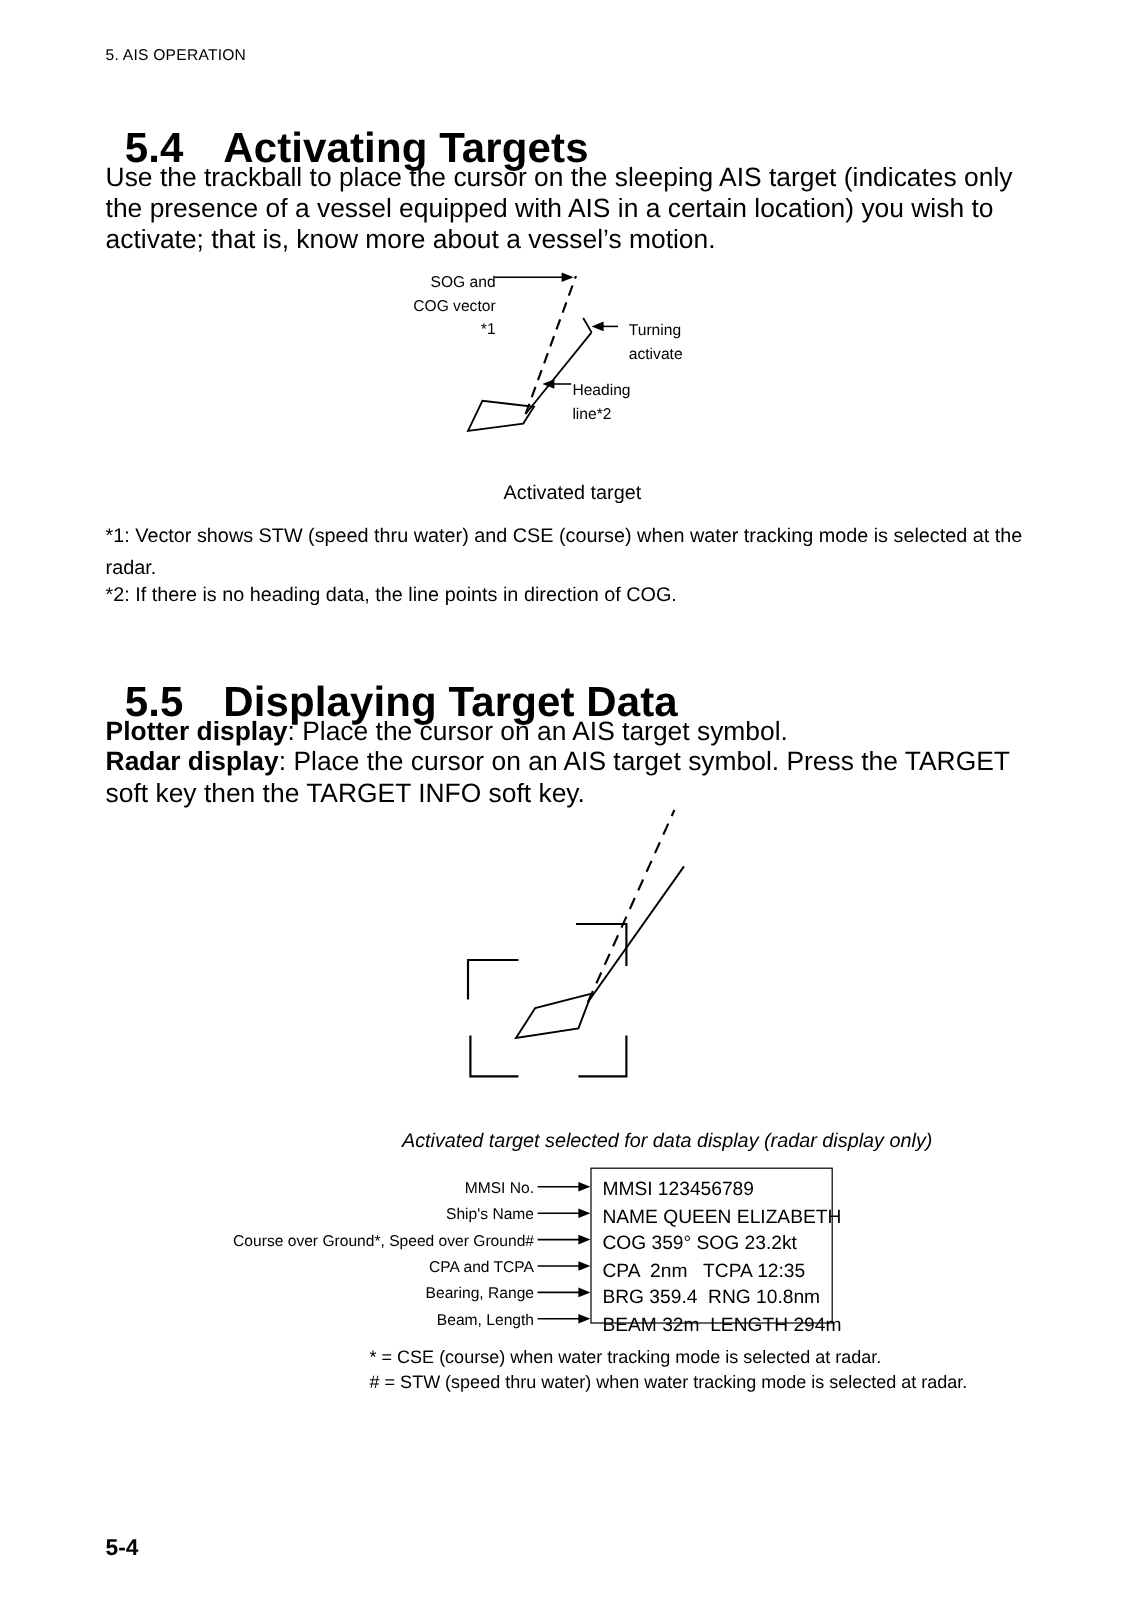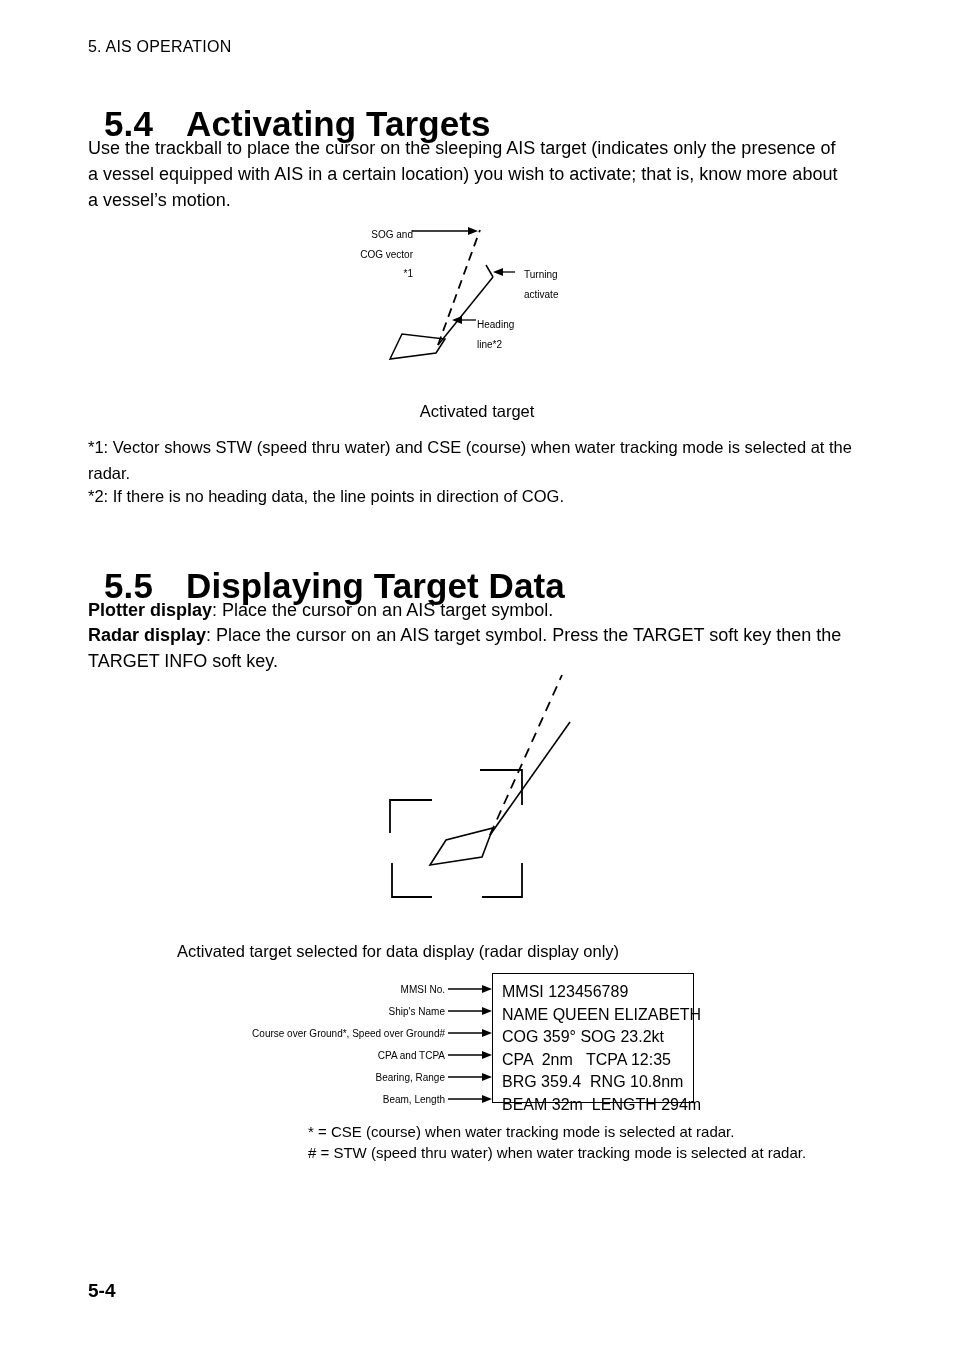--- a/index.html
+++ b/index.html
@@ -18,64 +18,65 @@
   .page {
     position: absolute;
     left: 0; top: 0;
     width: 954px;
     height: 1350px;
   }
   .header {
     position: absolute;
     left: 88px;
     top: 38px;
-    font-size: 16px;
+    font-size: 13px;
     letter-spacing: 0.2px;
   }
   h1.section {
     position: absolute;
     margin: 16px;
     font-size: 35px;
     font-weight: bold;
     letter-spacing: 0.1px;
   }
   .sec-num {
     display: inline-block;
     width: 82px;
   }
   .para {
     position: absolute;
-    font-size: 18px;
+    font-size: 22px;
     line-height: 26px;
     width: 760px;
   }
   .caption {
     position: absolute;
     font-size: 16.5px;
     text-align: center;
   }
   .caption-i {
     position: absolute;
     font-size: 16.5px;
-    text-align: left;
+    font-style: italic;
+    text-align: right;
   }
   .note {
     position: absolute;
     font-size: 16.5px;
     line-height: 26px;
     width: 790px;
   }
   .small-note {
     position: absolute;
     font-size: 15px;
     line-height: 21px;
   }
   .label {
     position: absolute;
-    font-size: 10px;
+    font-size: 13px;
     line-height: 20px;
     white-space: pre;
   }
   .label.right {
     text-align: right;
   }
   .pagenum {
     position: absolute;
     left: 88px;
     top: 1280px;

